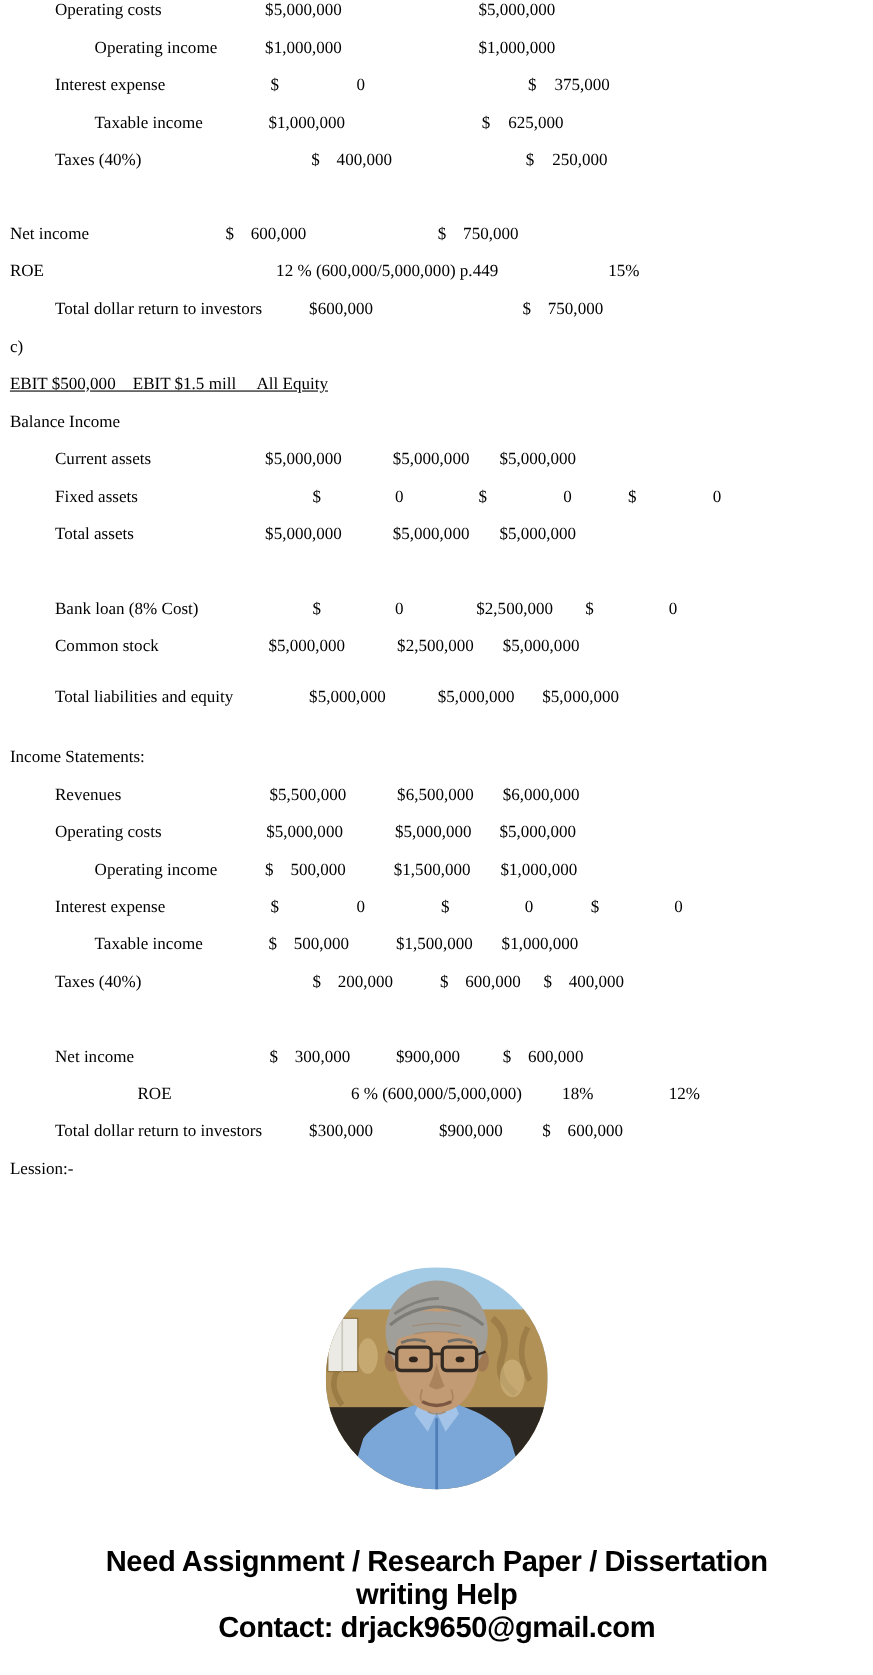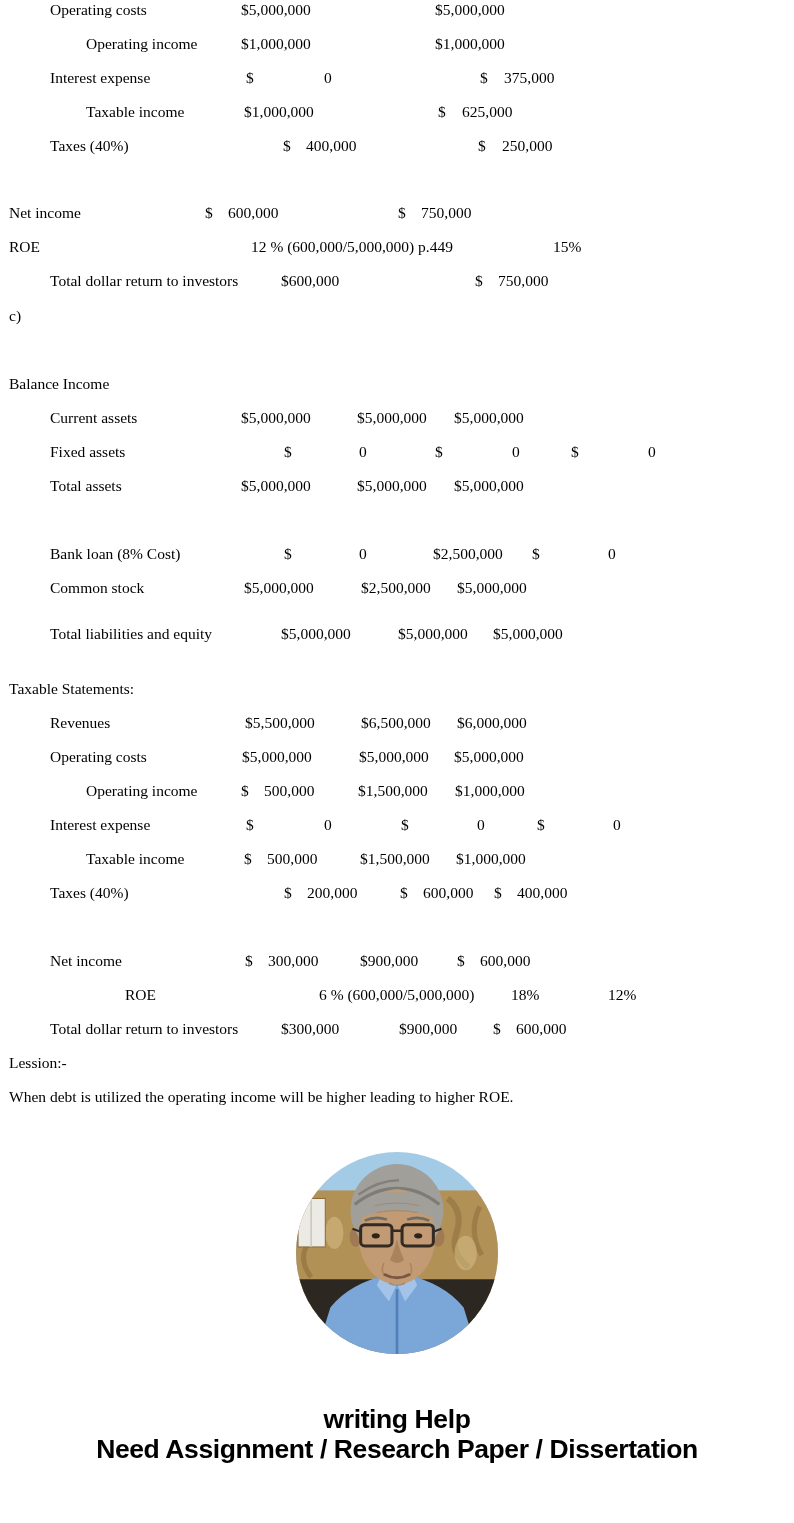--- a/index.html
+++ b/index.html
@@ -100,20 +100,23 @@
     </div>
     <div class="doc-row" style="top: 271px;">
       <span class="doc-cell" style="left: 50px;">Total dollar return to investors</span>
       <span class="doc-cell" style="left: 281px;">$600,000</span>
       <span class="doc-cell" style="left: 475px;">$</span>
       <span class="doc-cell" style="left: 498px;">750,000</span>
     </div>
     <div class="doc-row" style="top: 306px;">
       <span class="doc-cell" style="left: 9px;">c)</span>
     </div>
+    <div class="doc-row underline" style="top: 340px;">
+      <span class="doc-cell" style="left: 9px;">EBIT $500,000    EBIT $1.5 mill     All Equity</span>
+    </div>
     <div class="doc-row" style="top: 374px;">
       <span class="doc-cell" style="left: 9px;">Balance Income</span>
     </div>
     <div class="doc-row" style="top: 408px;">
       <span class="doc-cell" style="left: 50px;">Current assets</span>
       <span class="doc-cell" style="left: 241px;">$5,000,000</span>
       <span class="doc-cell" style="left: 357px;">$5,000,000</span>
       <span class="doc-cell" style="left: 454px;">$5,000,000</span>
     </div>
     <div class="doc-row" style="top: 442px;">
@@ -145,21 +148,21 @@
       <span class="doc-cell" style="left: 361px;">$2,500,000</span>
       <span class="doc-cell" style="left: 457px;">$5,000,000</span>
     </div>
     <div class="doc-row" style="top: 612px; margin-top: 12px;">
       <span class="doc-cell" style="left: 50px;">Total liabilities and equity</span>
       <span class="doc-cell" style="left: 281px;">$5,000,000</span>
       <span class="doc-cell" style="left: 398px;">$5,000,000</span>
       <span class="doc-cell" style="left: 493px;">$5,000,000</span>
     </div>
     <div class="doc-row" style="top: 679px;">
-      <span class="doc-cell" style="left: 9px;">Taxable Statements:</span>
+      <span class="doc-cell" style="left: 9px;">Income Statements:</span>
     </div>
     <div class="doc-row" style="top: 713px;">
       <span class="doc-cell" style="left: 50px;">Revenues</span>
       <span class="doc-cell" style="left: 245px;">$5,500,000</span>
       <span class="doc-cell" style="left: 361px;">$6,500,000</span>
       <span class="doc-cell" style="left: 457px;">$6,000,000</span>
     </div>
     <div class="doc-row" style="top: 747px;">
       <span class="doc-cell" style="left: 50px;">Operating costs</span>
       <span class="doc-cell" style="left: 242px;">$5,000,000</span>
@@ -214,23 +217,20 @@
     </div>
     <div class="doc-row" style="top: 1019px;">
       <span class="doc-cell" style="left: 50px;">Total dollar return to investors</span>
       <span class="doc-cell" style="left: 281px;">$300,000</span>
       <span class="doc-cell" style="left: 399px;">$900,000</span>
       <span class="doc-cell" style="left: 493px;">$</span>
       <span class="doc-cell" style="left: 516px;">600,000</span>
     </div>
     <div class="doc-row" style="top: 1053px;">
       <span class="doc-cell" style="left: 9px;">Lession:-</span>
-    </div>
-    <div class="doc-row" style="top: 1087px;">
-      <span class="doc-cell" style="left: 9px;">When debt is utilized the operating income will be higher leading to higher ROE.</span>
     </div>
   </div>
 
 <div class="avatar-wrap">
   <svg class="avatar-svg" viewBox="0 0 200 200">
     <defs>
       <clipPath id="avclip">
           <circle cx="100" cy="100" r="100"></circle>
         </clipPath>
     </defs>
@@ -271,15 +271,16 @@
       <path d="M100,86 C98,96 95,102 93,107 Q100,113 107,107 C105,102 102,96 100,86 Z" class="c-skinshadow" opacity="0.75"></path>
       <path d="M87,110 Q84,117 87,122" class="s-skinshadow" stroke-width="1.5" opacity="0.7"></path>
       <path d="M113,110 Q116,117 113,122" class="s-skinshadow" stroke-width="1.5" opacity="0.7"></path>
       <path d="M87,121 Q100,128 113,121" class="s-mouth" stroke-width="3"></path>
       <path d="M92,130 Q100,134 108,130" class="s-skinshadow" stroke-width="1.5" opacity="0.7"></path>
     </g>
   </svg>
 </div>
 
 <div class="footer">
+  <div>Need Assignment / Research Paper / Dissertation</div>
   <div>writing Help</div>
-  <div>Need Assignment / Research Paper / Dissertation</div>
+  <div>Contact: drjack9650@gmail.com</div>
 </div>
 
 </body></html>

